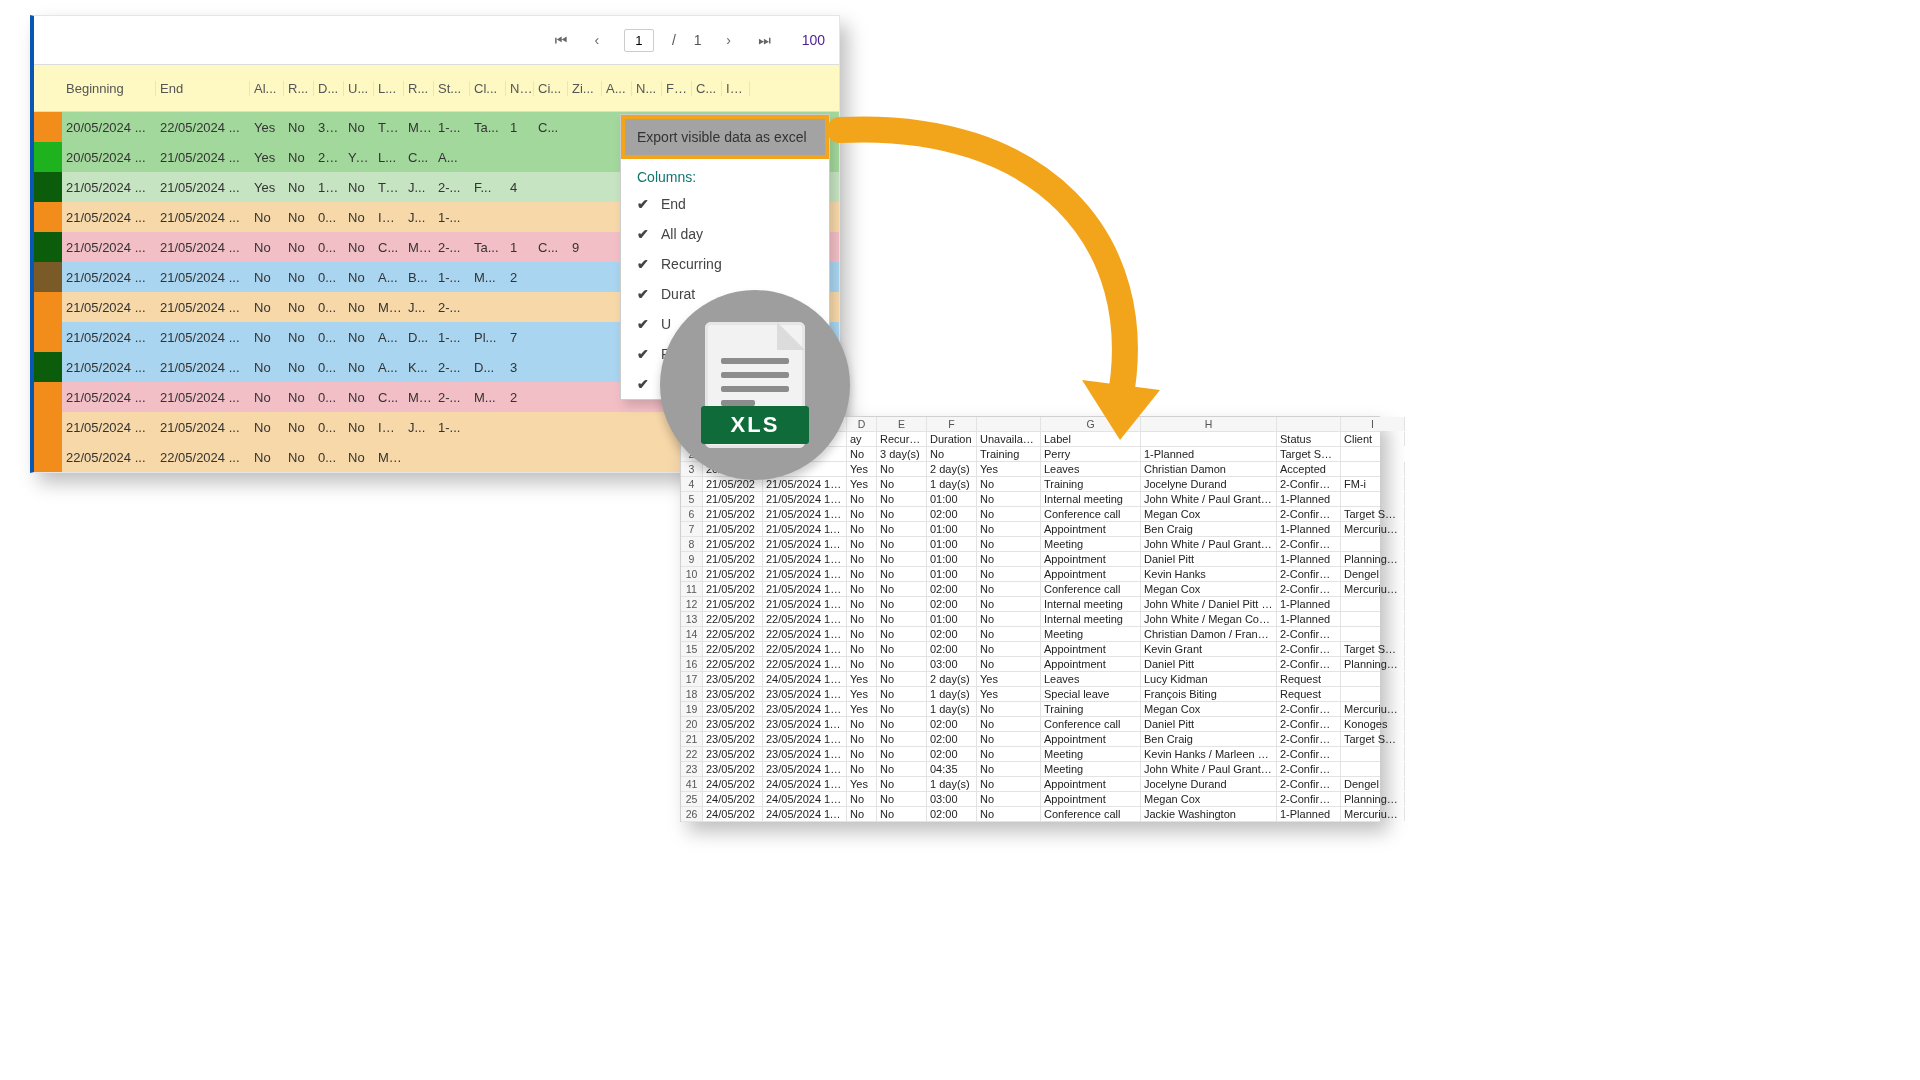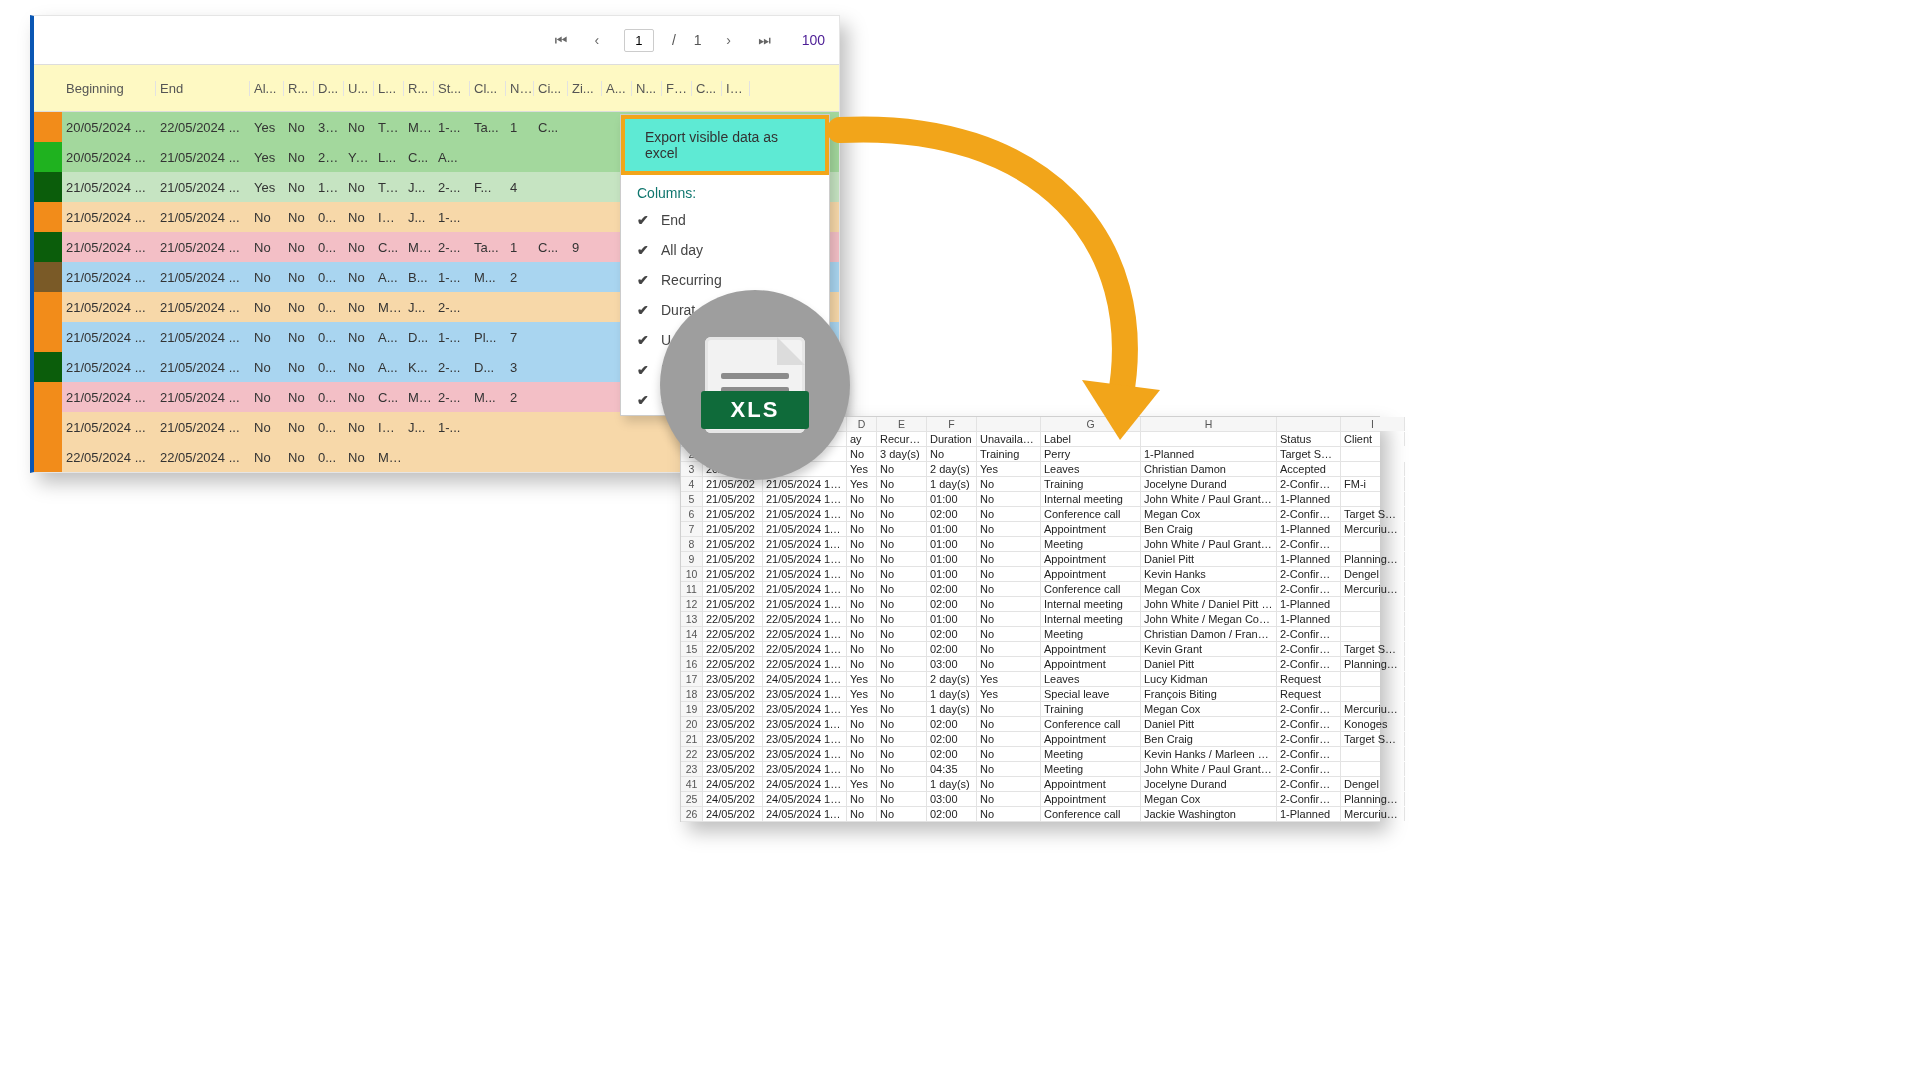--- a/index.html
+++ b/index.html
@@ -90,22 +90,22 @@
     top: 114px;
     width: 210px;
     background: #fff;
     border: 1px solid #ccc;
     box-shadow: 4px 6px 10px rgba(0,0,0,0.15);
     font-size: 14px;
     color: #333;
   }
   .ctx-export {
     border: 4px solid #f2a51a;
-    padding: 10px 20px;
-    background: #5eead4;
+    padding: 10px 12px;
+    background: #a3a3a3;
     font-size: 14px;
   }
   .ctx-section {
     padding: 10px 16px 4px 16px;
     color: #0f766e;
   }
   .ctx-item {
     display: flex; align-items: center;
     gap: 10px;
     padding: 7px 16px;
@@ -119,21 +119,21 @@
     position: absolute;
     left: 660px; top: 290px;
     width: 190px; height: 190px;
     border-radius: 50%;
     background: #9e9e9e;
     display:flex; align-items:center; justify-content:center;
     box-shadow: 0 6px 10px rgba(0,0,0,0.2);
     z-index: 30;
   }
   .xls-doc {
-    width: 100px; height: 96px;
+    width: 100px; height: 126px;
     background:#f2f2f2;
     border-radius: 6px;
     position: relative;
     box-shadow: inset 0 0 0 3px #e6e6e6;
   }
   .xls-doc::before{
     content:""; position:absolute; top:0; right:0;
     width:28px; height:28px; background:#dcdcdc;
     clip-path: polygon(0 0, 100% 100%, 0 100%);
   }

